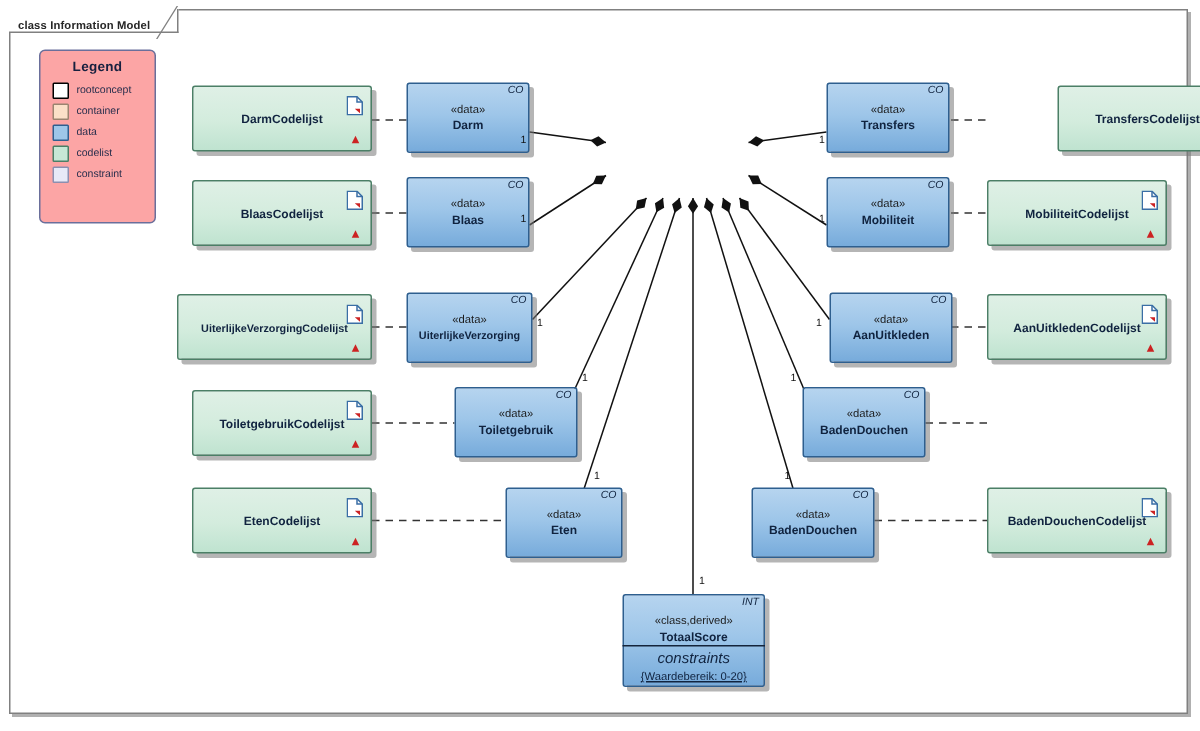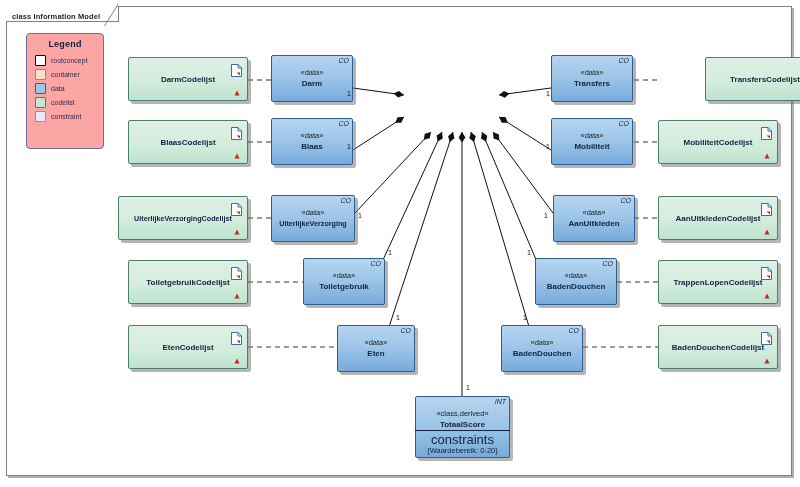--- a/index.html
+++ b/index.html
@@ -37,22 +37,22 @@
 
   .badge{position:absolute;right:4px;top:2px;font-size:7px;font-style:italic;color:#10233f;z-index:4;}
 
   
   .doc-icon{position:absolute;right:6px;top:7px;width:11px;height:13px;z-index:4;}
   .doc-mark{position:absolute;right:8px;bottom:5px;width:6px;height:6px;z-index:4;}
 
   
   .compart{position:absolute;left:0;right:0;z-index:3;display:flex;flex-direction:column;
            align-items:center;justify-content:center;border-top:1px solid #14243b;}
-  .c-title{font-size:13px;color:#10233f;line-height:11px;}
-  .c-val{font-size:7.5px;color:#10233f;line-height:11px;white-space:nowrap;}
+  .c-title{font-size:10px;font-style:italic;color:#10233f;line-height:11px;}
+  .c-val{font-size:7.5px;color:#10233f;line-height:11px;white-space:nowrap;text-decoration:underline;}
 
   
   .mult{position:absolute;font-size:7px;color:#111;z-index:30;}
 
   
   #legend{position:absolute;left:26px;top:33px;width:78px;height:116px;z-index:25;
           border:1px solid #6a6f9b;border-radius:4px;background:#fca5a5;box-sizing:border-box;}
   #legend .lg-title{text-align:center;font-size:9px;font-weight:bold;color:#17203f;margin-top:5px;letter-spacing:.2px;}
   #legend .rows{margin:4px 0 0 8px;}
   .lg-row{display:flex;align-items:center;height:14px;}
@@ -388,35 +388,20 @@
       <path d="M5.5,8.5 L9,8.5 L9,11.5 Z" fill="#cc2222"></path>
     </svg>
     <svg class="doc-mark" viewBox="0 0 6 6">
       <path d="M0.5,5.5 L3,0.5 L5.5,5.5 Z" fill="#cc2222"></path>
     </svg>
     <div class="label" style="padding-right:14px;">
       <span class="nm">AanUitkledenCodelijst</span>
     </div>
   </div>
 
-  <div class="node codelist" style="left:658px;top:260px;width:120px;height:44px;">
-    <div class="shadow"></div>
-    <div class="body"></div>
-    <svg class="doc-icon" viewBox="0 0 11 13">
-      <path d="M0.5,0.5 H7 L10.5,4 V12.5 H0.5 Z" fill="#ffffff" stroke="#3a6ea5" stroke-width="1"></path>
-      <path d="M7,0.5 V4 H10.5" fill="none" stroke="#3a6ea5" stroke-width="1"></path>
-      <path d="M5.5,8.5 L9,8.5 L9,11.5 Z" fill="#cc2222"></path>
-    </svg>
-    <svg class="doc-mark" viewBox="0 0 6 6">
-      <path d="M0.5,5.5 L3,0.5 L5.5,5.5 Z" fill="#cc2222"></path>
-    </svg>
-    <div class="label" style="padding-right:14px;">
-      <span class="nm">TrappenLopenCodelijst</span>
-    </div>
-  </div>
 
   <div class="node codelist" style="left:658px;top:325px;width:120px;height:44px;">
     <div class="shadow"></div>
     <div class="body"></div>
     <svg class="doc-icon" viewBox="0 0 11 13">
       <path d="M0.5,0.5 H7 L10.5,4 V12.5 H0.5 Z" fill="#ffffff" stroke="#3a6ea5" stroke-width="1"></path>
       <path d="M7,0.5 V4 H10.5" fill="none" stroke="#3a6ea5" stroke-width="1"></path>
       <path d="M5.5,8.5 L9,8.5 L9,11.5 Z" fill="#cc2222"></path>
     </svg>
     <svg class="doc-mark" viewBox="0 0 6 6">

